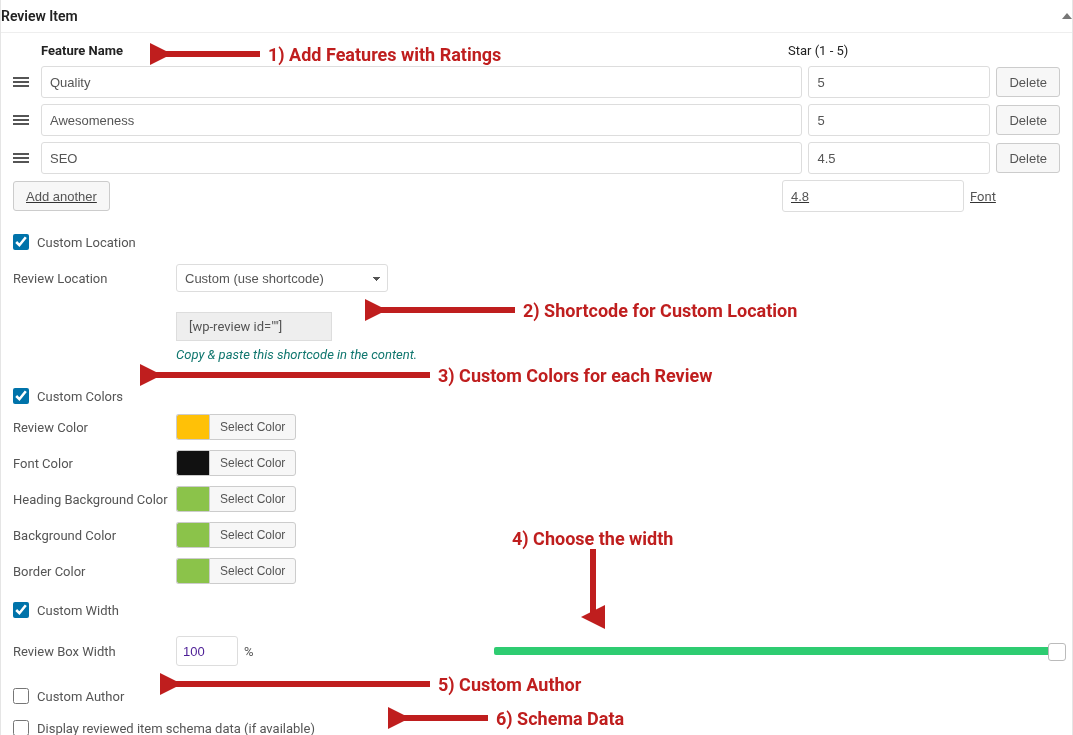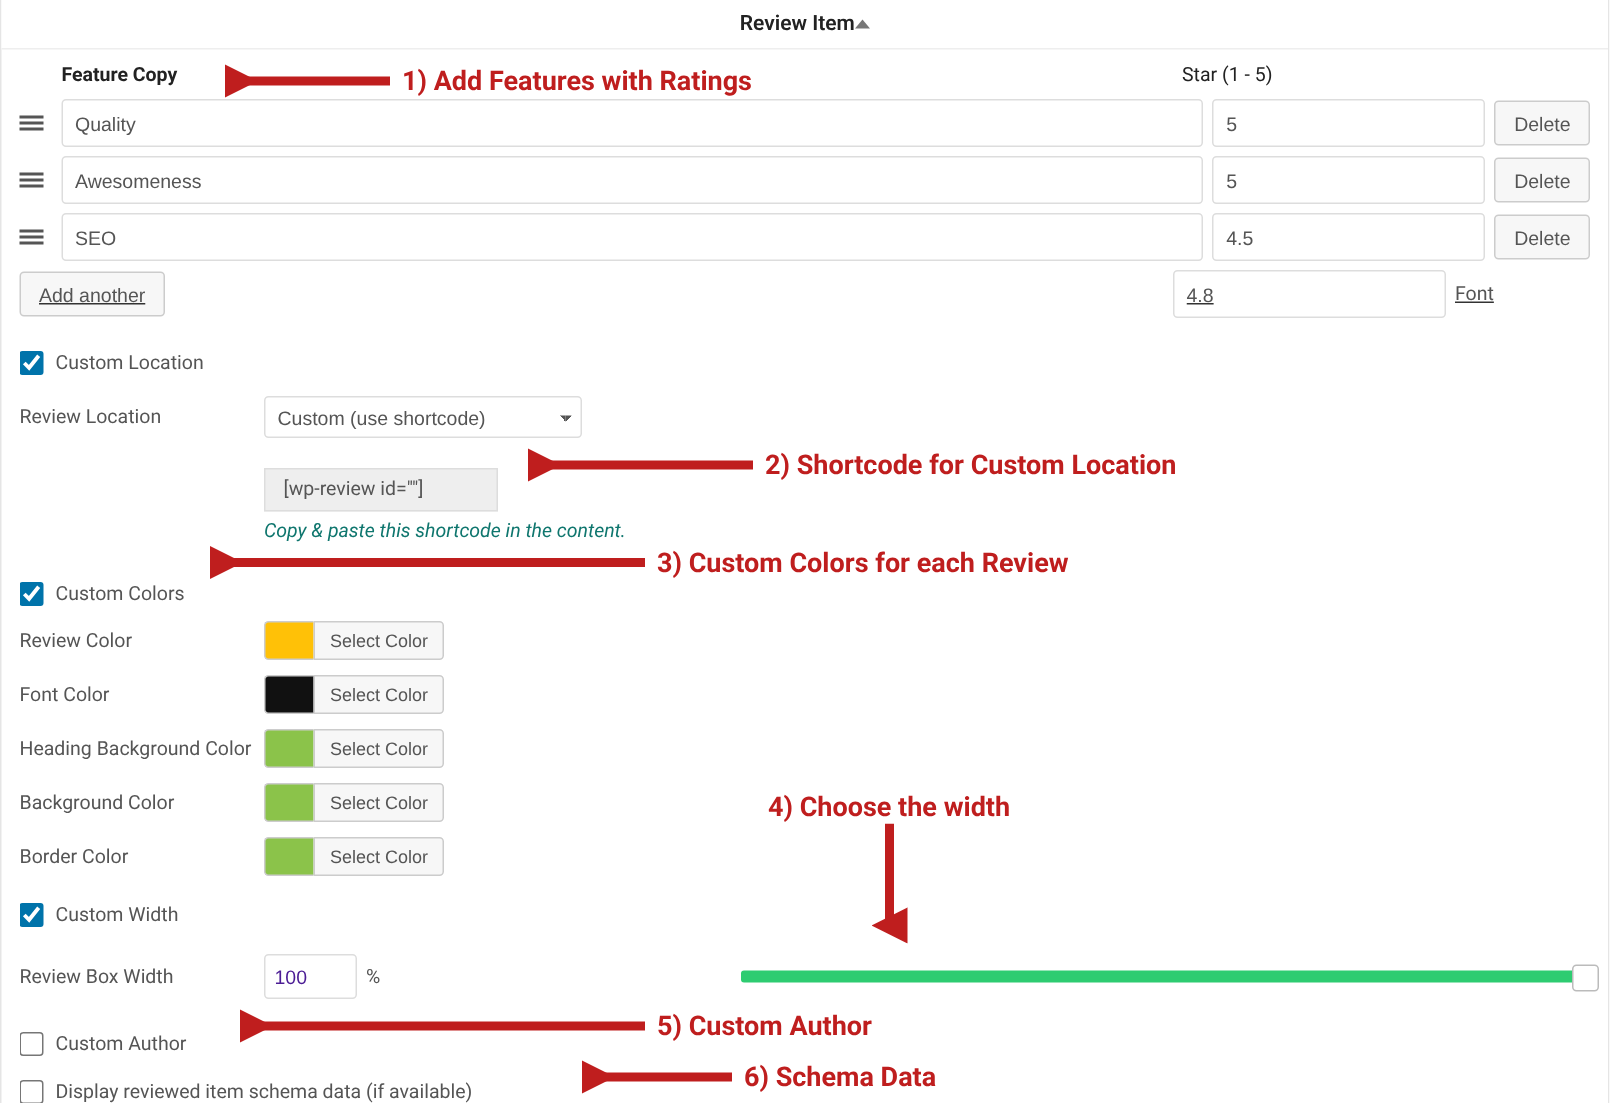--- a/index.html
+++ b/index.html
@@ -16,21 +16,21 @@
     border-top: none;
   }
   .panel-header {
     background: #fff;
     border-bottom: 1px solid #eee;
     padding: 8px 0;
     font-weight: 600;
     font-size: 14px;
     color: #222;
     display: flex;
-    justify-content: center;
+    justify-content: space-between;
     align-items: center;
   }
   .panel-header .toggle {
     width: 0; height: 0;
     border-left: 5px solid transparent;
     border-right: 5px solid transparent;
     border-bottom: 6px solid #777;
   }
   .panel-body {
     padding: 10px 12px 20px 12px;
@@ -264,21 +264,21 @@
 <div class="wrap">
 
 <div class="panel">
   <div class="panel-header">
     <span>Review Item</span>
     <span class="toggle"></span>
   </div>
   <div class="panel-body">
 
     <div class="features-header">
-      <div class="col-name">Feature Copy</div>
+      <div class="col-name">Feature Name</div>
       <div class="col-star">Star (1 - 5)</div>
     </div>
 
     <div class="feature-row">
       <div class="drag-handle">
             <div></div>
             <div></div>
             <div></div>
           </div>
       <input class="feature-name-input" value="Quality" style="">
@@ -397,21 +397,21 @@
         <defs>
           <marker id="ah1" markerWidth="10" markerHeight="10" refX="2" refY="5" orient="auto">
             <path d="M10,0 L0,5 L10,10 Z" fill="#bf1e1e"></path>
           </marker>
         </defs>
         <line x1="110" y1="12" x2="10" y2="12" stroke="#bf1e1e" stroke-width="6" marker-end="url(#ah1)"></line>
       </svg>
   <span style="margin-left:8px">1) Add Features with Ratings</span>
 </div>
 
-<div class="annot" style="top:298px;left:352px">
+<div class="annot" style="top:298px;left:365px">
   <svg width="150" height="24">
         <defs>
           <marker id="ah2" markerWidth="10" markerHeight="10" refX="2" refY="5" orient="auto">
             <path d="M10,0 L0,5 L10,10 Z" fill="#bf1e1e"></path>
           </marker>
         </defs>
         <line x1="150" y1="12" x2="10" y2="12" stroke="#bf1e1e" stroke-width="6" marker-end="url(#ah2)"></line>
       </svg>
   <span style="margin-left:8px">2) Shortcode for Custom Location</span>
 </div>

